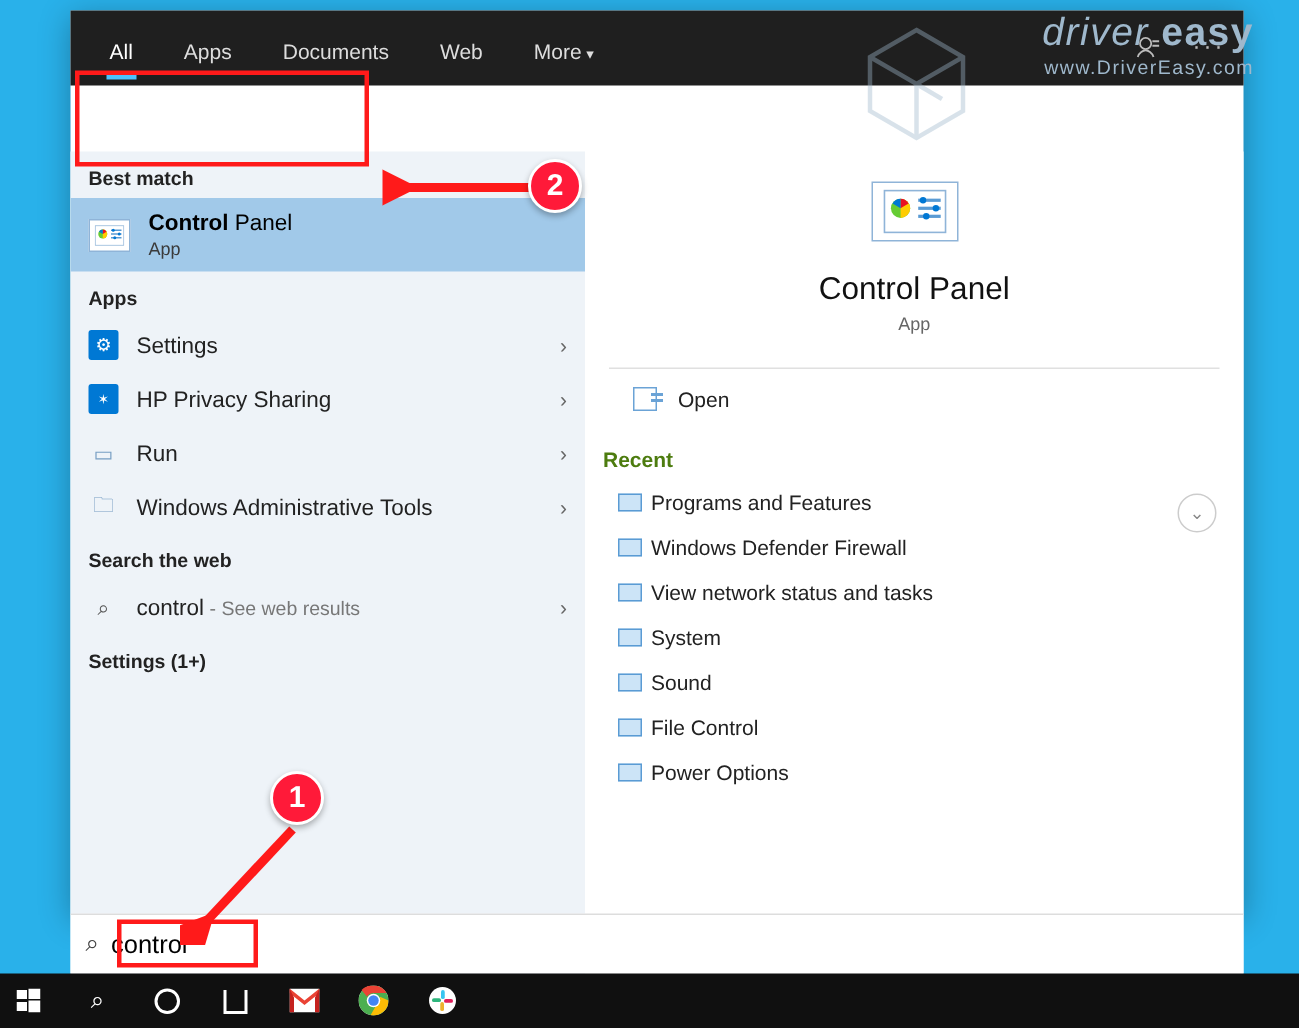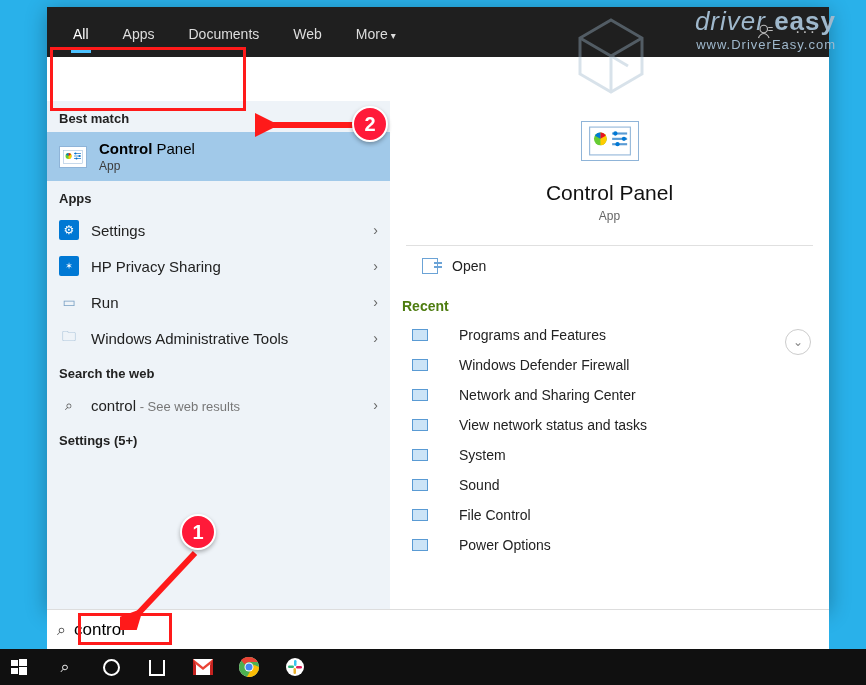--- a/index.html
+++ b/index.html
@@ -40,21 +40,21 @@
   .cp-big { width:58px; height:40px; border:1px solid #8fb4d8; background:#fff; display:flex; align-items:center; justify-content:center; }
   .cp-big svg { width:44px; height:30px; }
   .right-title { text-align:center; font-size:21px; margin-top:20px; color:#111; }
   .right-sub { text-align:center; font-size:12px; color:#666; margin-top:4px; }
   .divider { height:1px; background:#e0e0e0; margin:22px 16px 0; }
   .action { display:flex; align-items:center; gap:14px; padding:12px 32px; font-size:14px; color:#222; cursor:pointer; }
   .action .ic { width:16px; height:16px; border:1.5px solid #6ba3d6; position:relative; }
   .action .ic::after { content:""; position:absolute; right:-5px; top:3px; width:8px; height:2px; background:#6ba3d6; box-shadow:0 4px 0 #6ba3d6; }
   .expander { position:absolute; right:18px; top:228px; width:26px; height:26px; border:1px solid #ccc; border-radius:50%; display:flex; align-items:center; justify-content:center; color:#888; font-size:12px; background:#fff; }
   .recent-hdr { font-size:14px; color:#4d7c0f; font-weight:600; padding:12px 12px 6px; }
-  .recent-item { display:flex; align-items:center; gap:31px; padding:7px 22px; font-size:14px; color:#222; cursor:pointer; }
+  .recent-item { display:flex; align-items:center; gap:6px; padding:7px 22px; font-size:14px; color:#222; cursor:pointer; }
   .recent-item .ric { width:16px; height:12px; background:#cce4f7; border:1px solid #5a9bd4; }
 
   .searchbar { position:absolute; left:47px; top:609px; width:782px; height:40px; background:#fff; border-top:1px solid #ddd; display:flex; align-items:center; padding:0 10px; gap:8px; }
   .searchbar .mag { color:#444; font-size:16px; }
   .searchbar input { border:none; outline:none; font-size:17px; width:200px; }
   .search-outline { position:absolute; left:78px; top:613px; width:94px; height:32px; border:3px solid #ff1a1a; pointer-events:none; }
 
   .taskbar { position:absolute; left:0; bottom:0; width:866px; height:36px; background:#101010; display:flex; align-items:center; padding-left:8px; gap:24px; }
   .taskbar .tb { width:22px; height:22px; display:flex; align-items:center; justify-content:center; color:#fff; font-size:16px; cursor:pointer; }
   .winlogo svg { width:16px; height:16px; }
@@ -142,21 +142,21 @@
         <span class="chev">›</span>
       </div>
 
       <div class="section-label">Search the web</div>
       <div class="searchline">
         <span class="appicon" style="color:#555;">⌕</span>
         <span><span class="q">control</span><span class="hint"> - See web results</span></span>
         <span class="chev">›</span>
       </div>
 
-      <div class="settings-more">Settings (5+)</div>
+      <div class="settings-more">Settings (1+)</div>
     </div>
 
     <div class="right">
       <div class="cp-big-wrap">
         <div class="cp-big">
           <svg viewBox="0 0 40 28">
               <rect x="1" y="1" width="38" height="26" fill="#fff" stroke="#8fb4d8"></rect>
               <circle cx="11" cy="12" r="6" fill="#6c3"></circle>
               <path d="M11 6a6 6 0 0 1 0 12z" fill="#ffcc00"></path>
               <path d="M11 6a6 6 0 0 1 5 3l-5 3z" fill="#e81123"></path>
@@ -182,24 +182,20 @@
       <div class="recent-item">
           <span class="ric"></span>
           <span>Programs and Features</span>
         </div>
       <div class="recent-item">
           <span class="ric"></span>
           <span>Windows Defender Firewall</span>
         </div>
       <div class="recent-item">
           <span class="ric"></span>
-          <span>Network and Sharing Center</span>
-        </div>
-      <div class="recent-item">
-          <span class="ric"></span>
           <span>View network status and tasks</span>
         </div>
       <div class="recent-item">
           <span class="ric"></span>
           <span>System</span>
         </div>
       <div class="recent-item">
           <span class="ric"></span>
           <span>Sound</span>
         </div>

